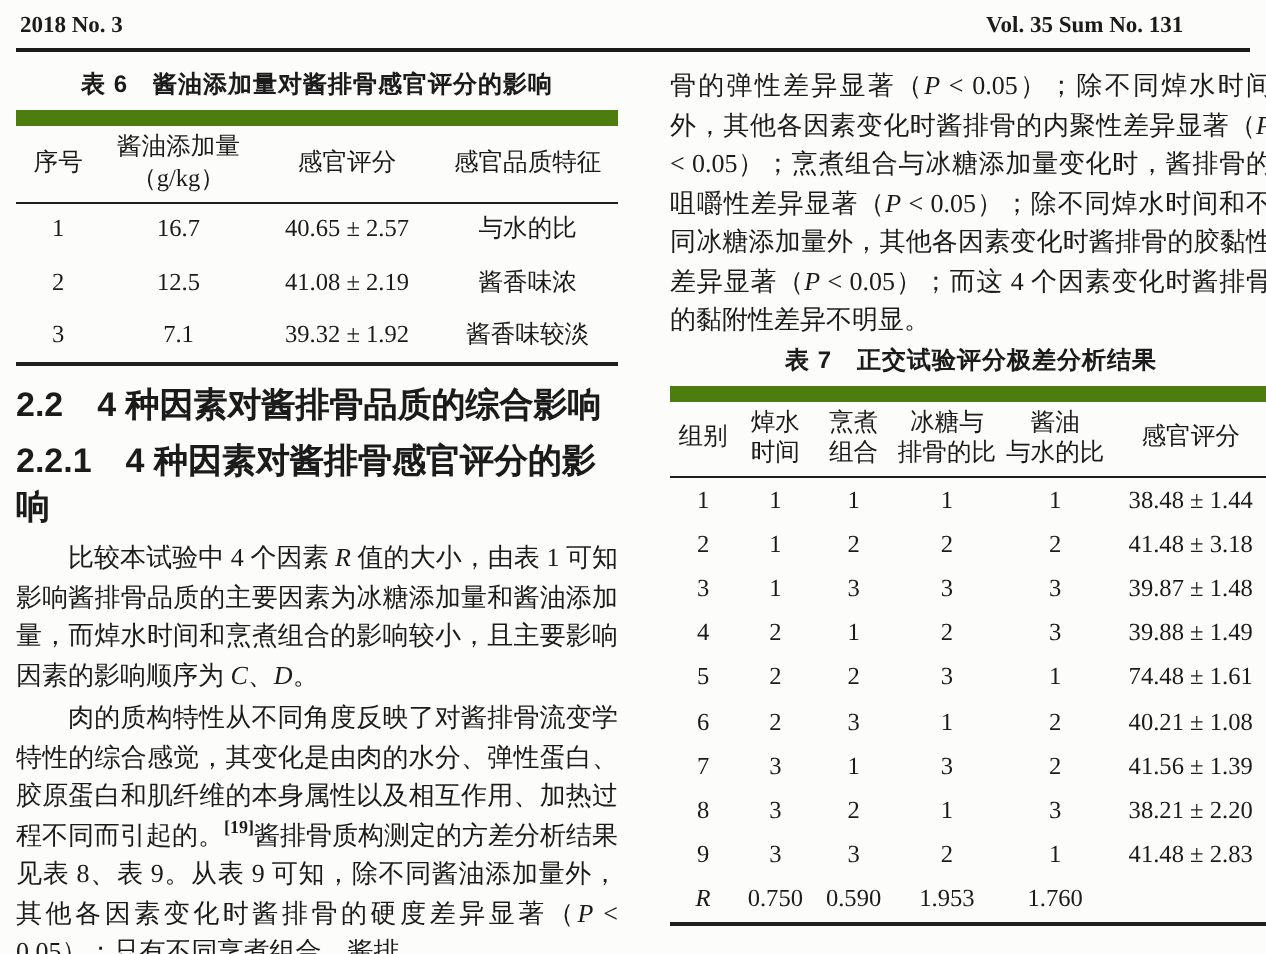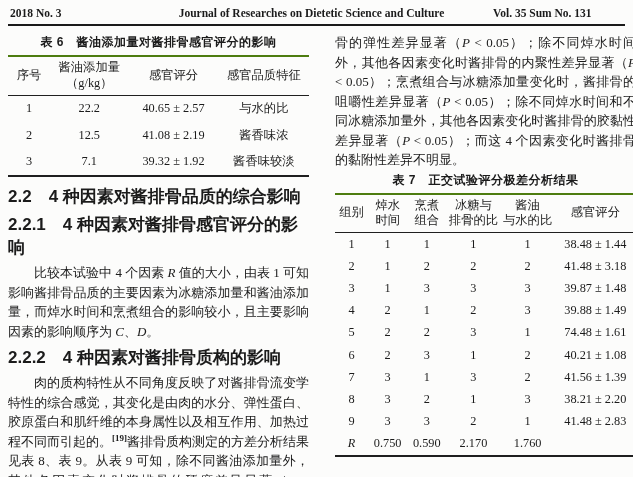--- a/index.html
+++ b/index.html
@@ -27,21 +27,21 @@
 
   
   .tbl-caption {
     text-align: center; font-family: "Liberation Sans", "DejaVu Sans", sans-serif;
     font-weight: bold; font-size: 12px; margin: 1px 0 4px 0; letter-spacing: 0.5px;
   }
 
   
   table {
     width: 100%; border-collapse: collapse;
-    border-top: 2px solid #4d7c0f; border-bottom: 2px solid #1f1f1f;
+    border-top: 8px solid #4d7c0f; border-bottom: 2px solid #1f1f1f;
     font-size: 12.3px;
   }
   thead th {
     font-weight: normal; border-bottom: 1.6px solid #1f1f1f;
     padding: 3px 1px; text-align: center; vertical-align: middle;
     white-space: pre-line; line-height: 1.3;
   }
   tbody td { text-align: center; padding: 4px 1px; line-height: 1.25; }
   #table6 tbody td { padding: 5.5px 1px; }
   #table7 tbody td { padding: 3.4px 1px; }
@@ -63,21 +63,20 @@
   .t6-wrap { margin-bottom: 8px; }
   .t7-wrap { margin-top: 2px; }
 </style>
 </head>
 <body>
 
 <div class="page">
 
   <div class="jheader">
     <span class="jh-left">2018 No. 3</span>
-    <span class="jh-mid">Journal of Researches on Dietetic Science and Culture</span>
     <span class="jh-right">Vol. 35 Sum No. 131</span>
   </div>
   <div class="hrule"></div>
 
   <div class="columns">
 
     <div class="col">
 
       <div class="t6-wrap">
         <div class="tbl-caption">表 6　酱油添加量对酱排骨感官评分的影响</div>
@@ -93,21 +92,21 @@
               <th>序号</th>
               <th>酱油添加量
 （g/kg）</th>
               <th>感官评分</th>
               <th>感官品质特征</th>
             </tr>
           </thead>
           <tbody>
               <tr>
                 <td>1</td>
-                <td>22.2</td>
+                <td>16.7</td>
                 <td>40.65 ± 2.57</td>
                 <td>与水的比</td>
               </tr>
               <tr>
                 <td>2</td>
                 <td>12.5</td>
                 <td>41.08 ± 2.19</td>
                 <td>酱香味浓</td>
               </tr>
               <tr>
@@ -116,21 +115,20 @@
                 <td>39.32 ± 1.92</td>
                 <td>酱香味较淡</td>
               </tr>
             </tbody>
         </table>
       </div>
 
       <div class="sec-h">2.2　4 种因素对酱排骨品质的综合影响</div>
       <div class="sec-h">2.2.1　4 种因素对酱排骨感官评分的影响</div>
       <p class="para indent"><span>比较本试验中 4 个因素 </span><i>R</i><span> 值的大小，由表 1 可知影响酱排骨品质的主要因素为冰糖添加量和酱油添加量，而焯水时间和烹煮组合的影响较小，且主要影响因素的影响顺序为 </span><i>C</i><span>、</span><i>D</i><span>。</span></p>
-      <div class="sec-h">2.2.2　4 种因素对酱排骨质构的影响</div>
       <p class="para indent"><span>肉的质构特性从不同角度反映了对酱排骨流变学特性的综合感觉，其变化是由肉的水分、弹性蛋白、胶原蛋白和肌纤维的本身属性以及相互作用、加热过程不同而引起的。</span><sup>[19]</sup><span>酱排骨质构测定的方差分析结果见表 8、表 9。从表 9 可知，除不同酱油添加量外，其他各因素变化时酱排骨的硬度差异显著（</span><i>P</i><span> &lt; 0.05）；只有不同烹煮组合，酱排</span></p>
     </div>
 
     <div class="col">
       <p class="para"><span>骨的弹性差异显著（</span><i>P</i><span> &lt; 0.05）；除不同焯水时间外，其他各因素变化时酱排骨的内聚性差异显著（</span><i>P</i><span> &lt; 0.05）；烹煮组合与冰糖添加量变化时，酱排骨的咀嚼性差异显著（</span><i>P</i><span> &lt; 0.05）；除不同焯水时间和不同冰糖添加量外，其他各因素变化时酱排骨的胶黏性差异显著（</span><i>P</i><span> &lt; 0.05）；而这 4 个因素变化时酱排骨的黏附性差异不明显。</span></p>
 
       <div class="t7-wrap">
         <div class="tbl-caption">表 7　正交试验评分极差分析结果</div>
         <table id="table7">
           <colgroup>
@@ -225,21 +223,21 @@
                 <td>3</td>
                 <td>3</td>
                 <td>2</td>
                 <td>1</td>
                 <td>41.48 ± 2.83</td>
               </tr>
               <tr>
                 <td>R</td>
                 <td>0.750</td>
                 <td>0.590</td>
-                <td>2.170</td>
+                <td>1.953</td>
                 <td>1.760</td>
                 <td></td>
               </tr>
             </tbody>
         </table>
       </div>
     </div>
 
   </div>
 </div>

